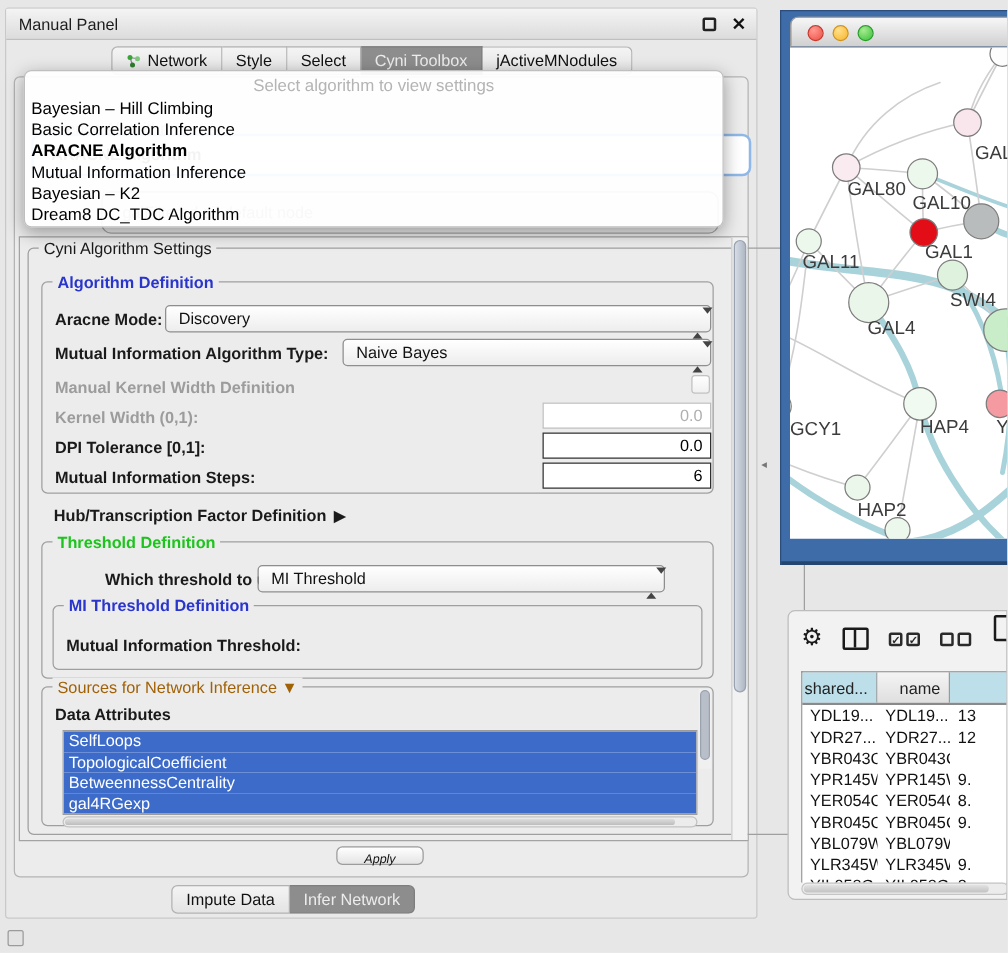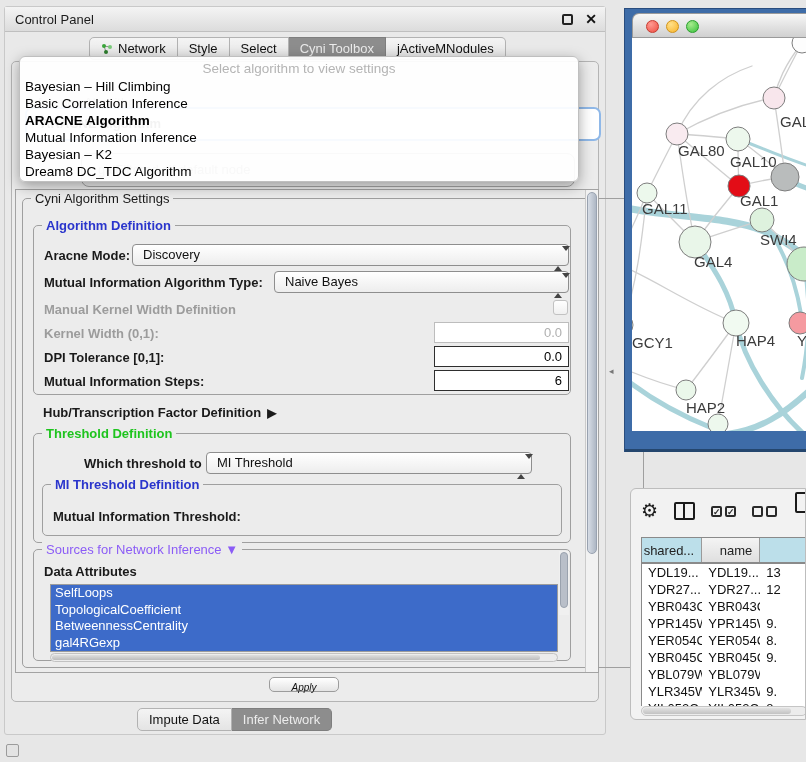--- a/index.html
+++ b/index.html
@@ -140,21 +140,21 @@
 
   .nicon svg { display:block; }
 </style>
 </head>
 <body>
 
 <div class="screen">
 
   <div id="cp">
     <div id="cp-titlebar">
-      <span id="cp-title">Control Panel</span>
+      <span id="cp-title">Manual Panel</span>
       <span id="cp-float"></span>
       <span id="cp-close">✕</span>
     </div>
 
     <div id="cp-inner"></div>
 
     <div id="cp-tabs">
         <div class="tab">
           <span class="nicon">
             <svg width="12" height="12" viewBox="0 0 12 12">
@@ -247,21 +247,21 @@
             <span class="arrows"><span class="up"></span><span class="dn"></span></span>
           </div>
 
           <div class="groupbox" id="g4" style="left:8px; top:50px; width:520px; height:52px;">
             <span class="gb-title" style="color:#2a35cc; font-weight:bold;">MI Threshold Definition</span>
             <span class="lbl" style="left:10px; top:24px;">Mutual Information Threshold:</span>
           </div>
         </div>
 
         <div class="groupbox" id="g5" style="left:10px; top:350px; width:538px; height:112px;">
-          <span class="gb-title" style="color:#8b5cf6;"><span>Sources for Network Inference</span> <span>▼</span></span>
+          <span class="gb-title" style="color:#a16207;"><span>Sources for Network Inference</span> <span>▼</span></span>
           <span class="lbl" style="left:10px; top:14px;">Data Attributes</span>
           <div id="attr-list">
               <div class="attr-item sel">SelfLoops</div>
               <div class="attr-item sel">TopologicalCoefficient</div>
               <div class="attr-item sel">BetweennessCentrality</div>
               <div class="attr-item sel">gal4RGexp</div>
             </div>
           <div id="attr-vsb">
               <span class="thumb" style="display:block;"></span>
             </div>

